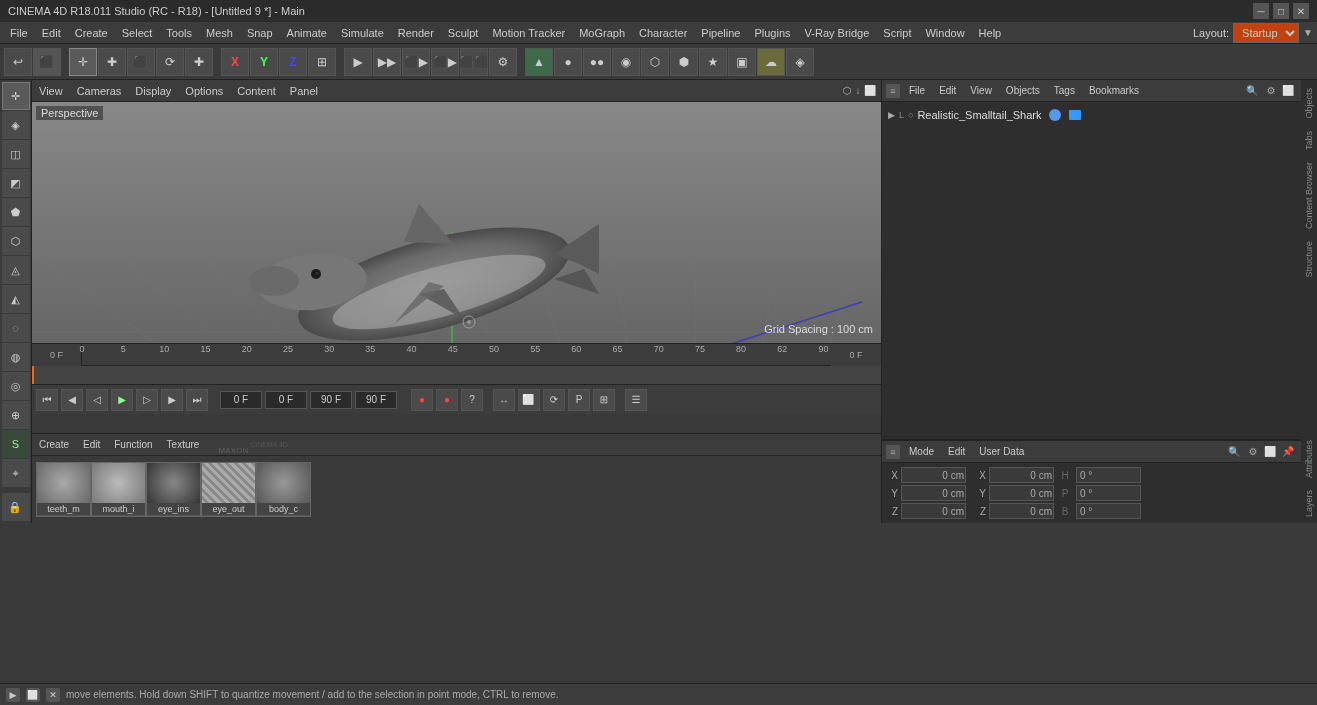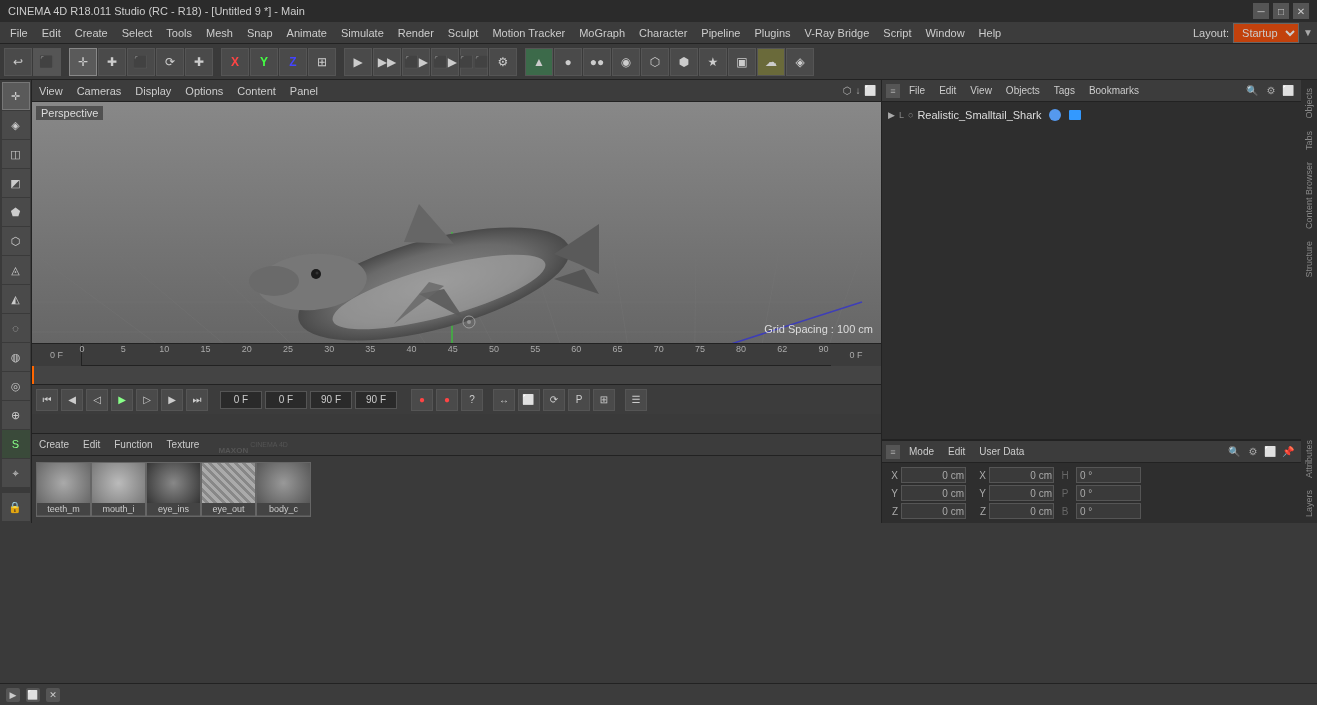--- a/index.html
+++ b/index.html
@@ -914,13 +914,14 @@
         <div class="vtab">Layers</div>
       </div>
     </div>
   </div>
 </div>
 
 <div id="status-bar">
   <div class="status-icon">▶</div>
   <div class="status-icon">⬜</div>
   <div class="status-icon">✕</div>
+  <span style="font-size:10px;color:#aaa;">move elements. Hold down SHIFT to quantize movement / add to the selection in point mode, CTRL to remove.</span>
 </div>
 
 </body></html>

